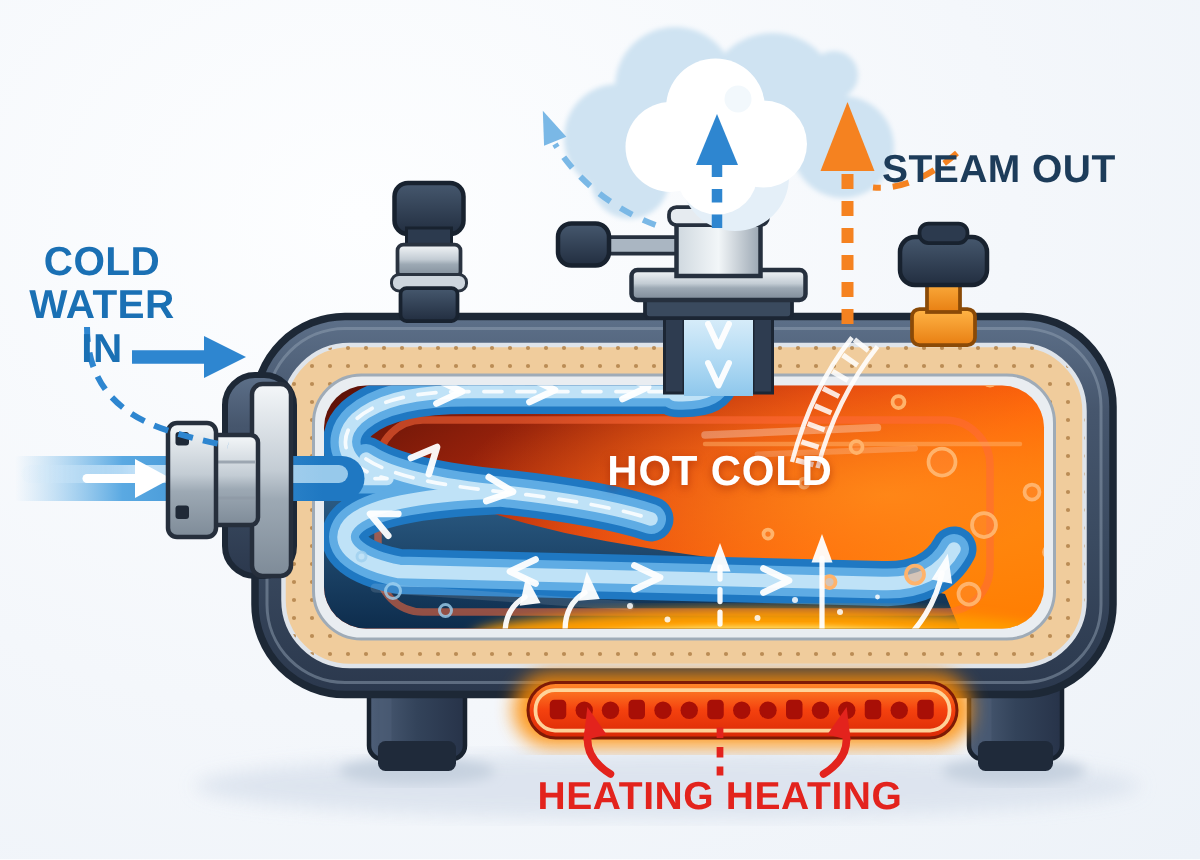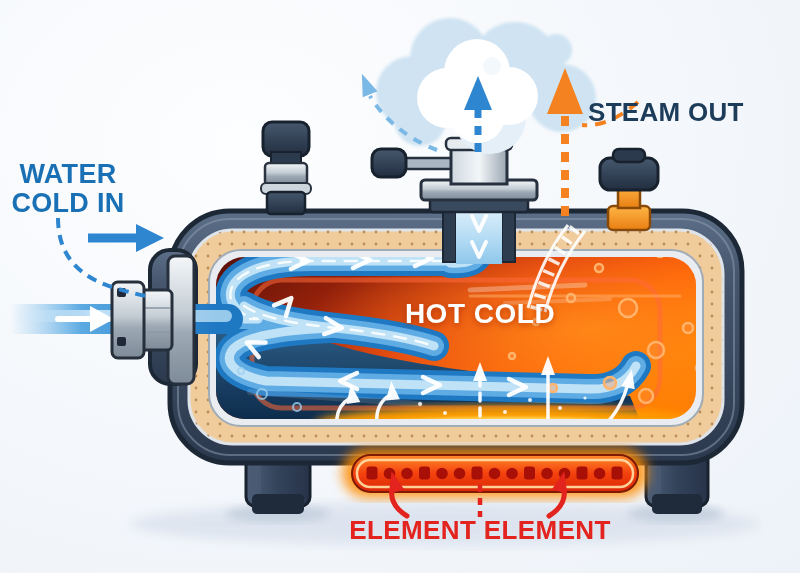--- a/index.html
+++ b/index.html
@@ -391,22 +391,22 @@
         </g>
     <path d="M 549 516 C 562 508 567 498 563 485" fill="none" stroke="#e3231d" stroke-width="5" stroke-linecap="round"></path>
     <g transform="translate(562,481) rotate(14)">
           <polygon points="-8,11 0,-10 8,11" fill="#e3231d"></polygon>
         </g>
     <line x1="480" y1="485" x2="480" y2="517" stroke="#e3231d" stroke-width="4.5" stroke-dasharray="7 6"></line>
   </g>
 </svg>
 
 <div class="lbl lbl-cold">
-  <div>WATER</div>
-  <div>COLD IN</div>
+  <div>COLD</div>
+  <div>WATER IN</div>
 </div>
 <div class="lbl lbl-steam">STEAM OUT</div>
 <div class="lbl lbl-hot">
   <div>HOT COLD</div>
 </div>
-<div class="lbl lbl-heat">ELEMENT ELEMENT</div>
+<div class="lbl lbl-heat">HEATING HEATING</div>
 
 </div>
 
 </body></html>

